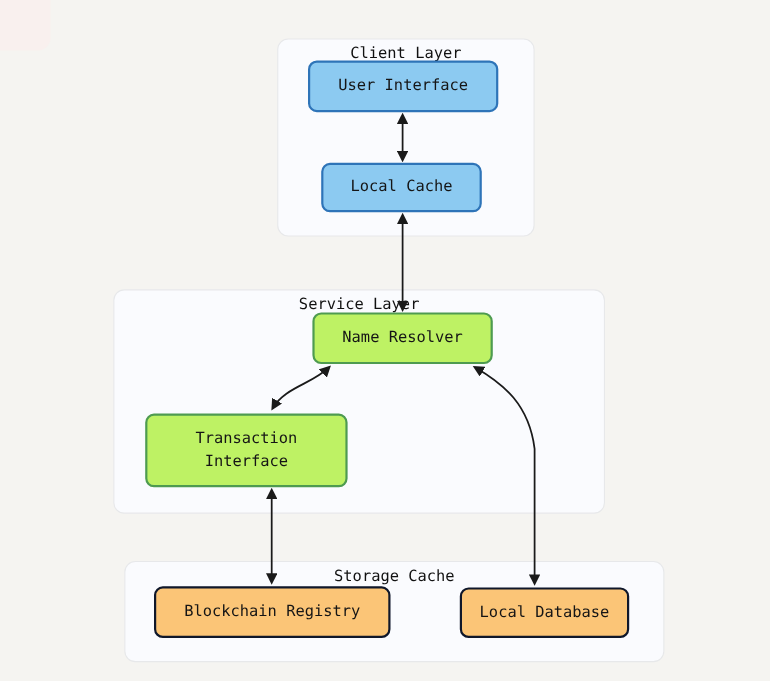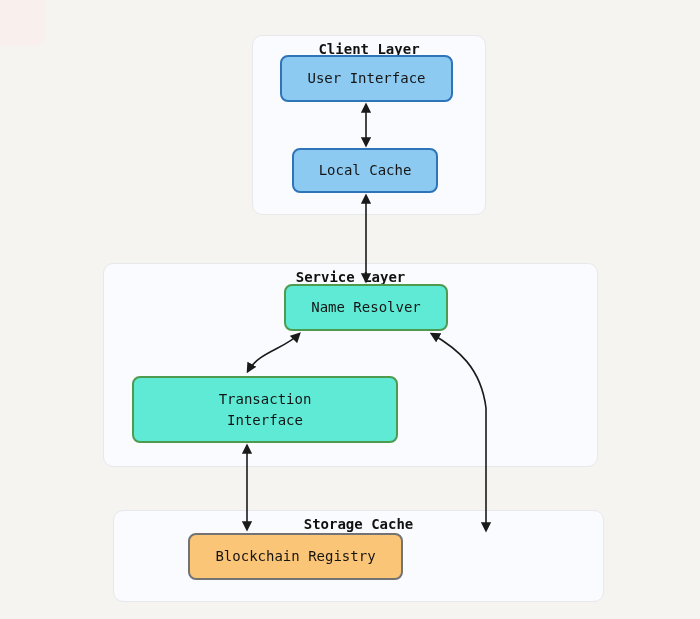--- a/index.html
+++ b/index.html
@@ -22,24 +22,23 @@
     border:1px solid #e7e8ea;
     border-radius:10px;
     z-index:1;
   }
   .layer-label{
     position:absolute;top:4px;left:0;width:100%;
     text-align:center;
     font-size:14px;line-height:18px;
     color:#111;
     white-space:nowrap;
-    font-weight:bold;
   }
   #ly-client {left:252px;top:35px; width:232px;height:178px;}
-  #ly-service{left:103px;top:263px;width:445px;height:202px;padding-left:48px;}
+  #ly-service{left:103px;top:263px;width:445px;height:202px;}
   #ly-storage{left:113px;top:510px;width:489px;height:90px;}
 
   
   svg.edges{position:absolute;left:0;top:0;z-index:2;}
   .edge{stroke:#1a1a1a;stroke-width:1.6;fill:none;}
   #arrowhead path{fill:#1a1a1a;}
 
   
   .node{
     position:absolute;
@@ -47,27 +46,27 @@
     border-radius:8px;
     display:flex;flex-direction:column;
     align-items:center;justify-content:center;
     font-size:14px;line-height:21px;
     color:#151515;
     z-index:3;
     text-align:center;
     white-space:nowrap;
   }
   .node.blue  {background:#8ccaf1;border:2px solid #2e74b8;}
-  .node.green {background:#5eead4;border:2px solid #4e9b50;}
-  .node.orange{background:#fbc577;border:2px solid #737373;margin-left:48px;}
+  .node.green {background:#bef264;border:2px solid #4e9b50;}
+  .node.orange{background:#fbc577;border:2px solid #0f172a;}
 
   #nd-ui{left:280px;top:55px; width:173px;height:47px;}
   #nd-lc{left:292px;top:148px;width:146px;height:45px;}
   #nd-nr{left:284px;top:284px;width:164px;height:47px;}
-  #nd-tv{left:132px;top:376px;width:266px;height:67px;}
+  #nd-tv{left:132px;top:376px;width:184px;height:67px;}
   #nd-br{left:140px;top:533px;width:215px;height:47px;}
   #nd-ld{left:418px;top:534px;width:154px;height:46px;}
 </style>
 </head>
 <body>
 
 <div class="canvas">
 
   <div class="corner-tab"></div>
 
@@ -103,14 +102,17 @@
   <div class="node green" id="nd-nr">
     <span>Name Resolver</span>
   </div>
   <div class="node green" id="nd-tv">
     <span>Transaction</span>
     <span>Interface</span>
   </div>
   <div class="node orange" id="nd-br">
     <span>Blockchain Registry</span>
   </div>
+  <div class="node orange" id="nd-ld">
+    <span>Local Database</span>
+  </div>
 
 </div>
 
 </body></html>

